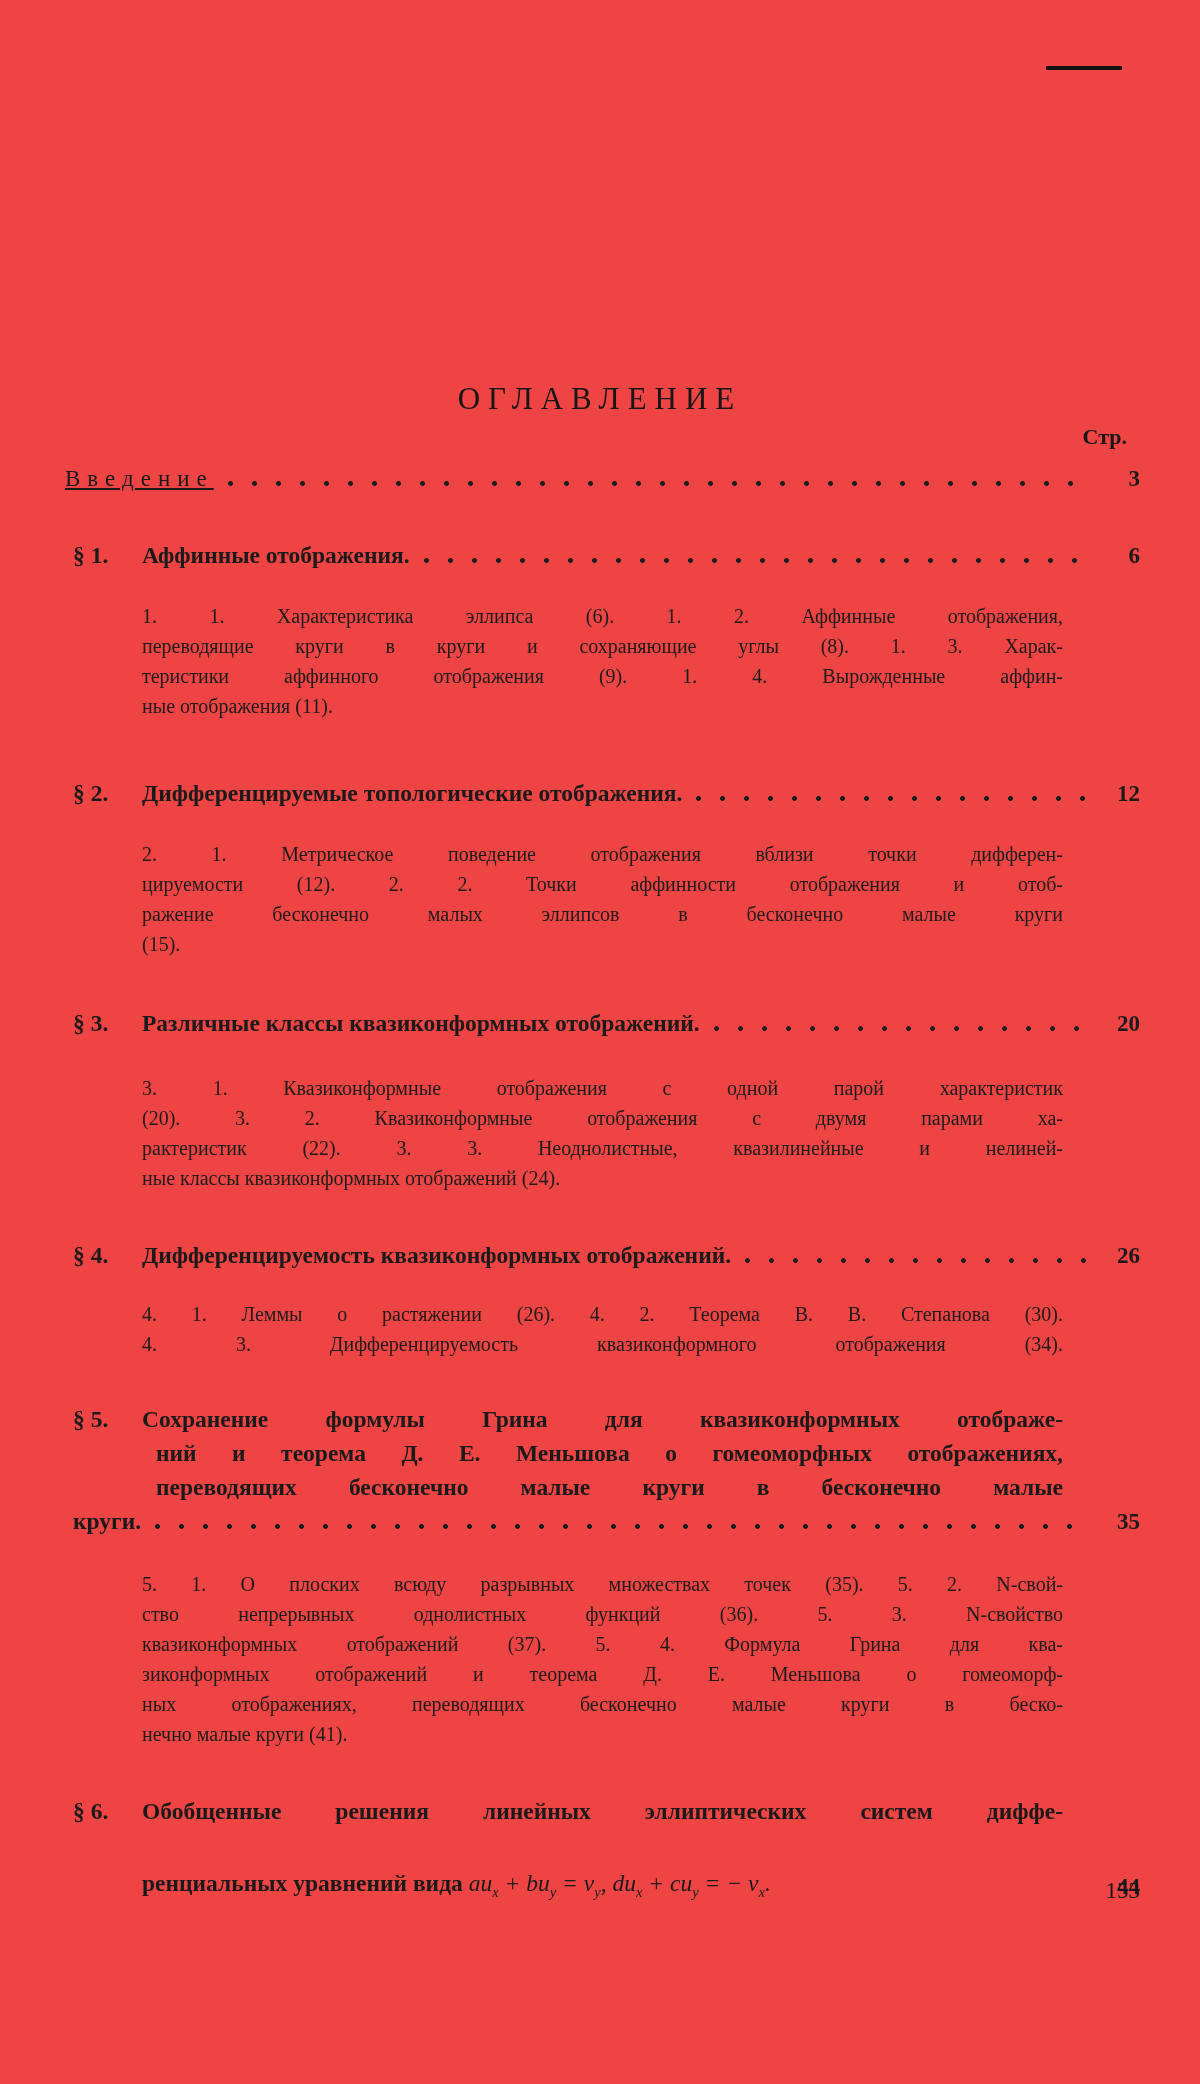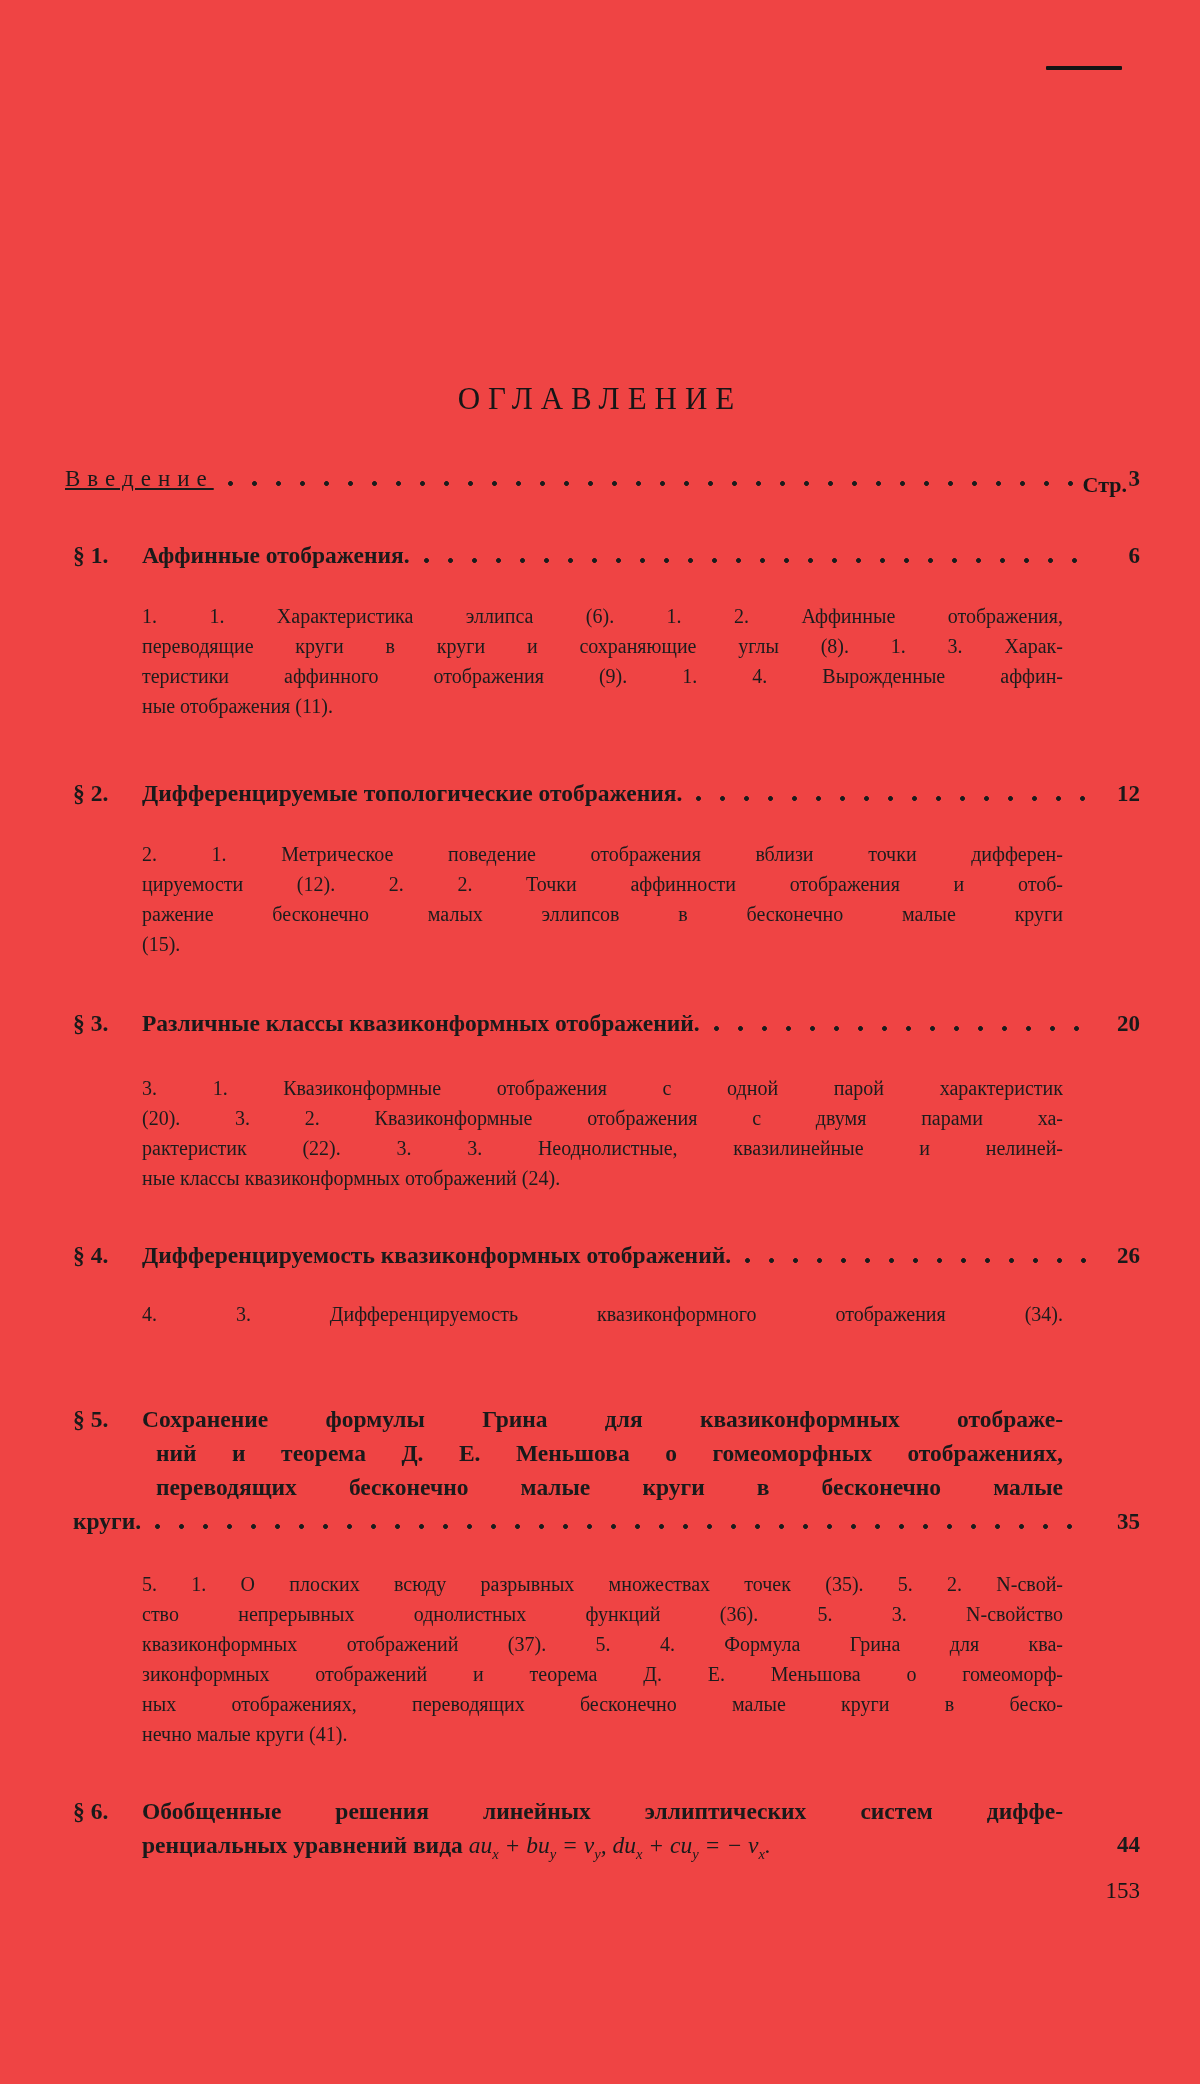--- a/index.html
+++ b/index.html
@@ -13,21 +13,21 @@
 
   .top-rule{position:absolute;left:1046px;top:66px;width:76px;height:4px;background:#141414;border-radius:1px;}
 
   .toc-title{
     position:absolute;top:381px;left:0;width:100%;
     text-align:center;font-size:31px;letter-spacing:8px;
     font-weight:normal;color:#161616;
   }
   .col-header{
     position:absolute;top:424px;right:73px;
-    font-size:22px;font-weight:bold;color:#161616;margin-top:48px;
+    font-size:22px;font-weight:bold;color:#161616;
   }
 
   .row{
     position:absolute;display:flex;align-items:baseline;
     height:30px;line-height:30px;white-space:nowrap;
   }
   .row-intro{left:65px;width:1075px;top:464px;font-size:23px;}
   .intro-label{letter-spacing:7px;text-decoration:underline;}
 
   .sec-row{left:73px;width:1067px;font-weight:bold;font-size:23.5px;}
@@ -46,21 +46,21 @@
   .subp .line{height:30px;line-height:30px;overflow:hidden;}
   .just{text-align:justify;}
   .just::after{content:"";display:inline-block;width:100%;height:0;}
 
   .hblock{position:absolute;left:73px;width:1067px;font-weight:bold;font-size:23.5px;}
   .hline{height:34px;line-height:34px;overflow:hidden;}
   .hl-first{position:relative;padding-left:69px;padding-right:77px;}
   .hl-first .num{position:absolute;left:0;top:0;width:69px;}
   .hl-cont{margin-left:83px;margin-right:77px;}
   .hl-last{display:flex;align-items:baseline;white-space:nowrap;}
-  .hl-formula{display:flex;align-items:flex-start;margin-left:69px;white-space:nowrap;}
+  .hl-formula{display:flex;align-items:center;margin-left:69px;white-space:nowrap;margin-top:42px;}
   .hl-formula .ftext{flex:0 0 auto;}
   .hl-formula .fspacer{flex:1 1 auto;}
   .formula i{font-weight:normal;font-style:italic;}
   .formula sub{font-weight:normal;font-style:italic;font-size:0.62em;}
 
   .folio{position:absolute;top:1878px;right:60px;font-size:23px;color:#161616;}
 </style>
 </head>
 <body>
 
@@ -116,20 +116,21 @@
     <div class="line">ные классы квазиконформных отображений (24).</div>
   </div>
 
   <div class="row sec-row" style="top:1240px">
     <span class="num">§ 4.</span>
     <span class="rtitle">Дифференцируемость квазиконформных отображений.</span>
     <span class="dots"></span>
     <span class="pg">26</span>
   </div>
   <div class="subp" style="top:1299px">
+    <div class="line just">4. 1. Леммы о растяжении (26). 4. 2. Теорема В. В. Степанова (30).</div>
     <div class="line just">4. 3. Дифференцируемость квазиконформного отображения (34).</div>
   </div>
 
   <div class="hblock" style="top:1402px">
     <div class="hline hl-first">
       <span class="num">§ 5.</span>
       <span class="just" style="display:block;height:34px;overflow:hidden;">Сохранение формулы Грина для квазиконформных отображе-</span>
     </div>
     <div class="hline hl-cont just">ний и теорема Д. Е. Меньшова о гомеоморфных отображениях,</div>
     <div class="hline hl-cont just">переводящих бесконечно малые круги в бесконечно малые</div>

